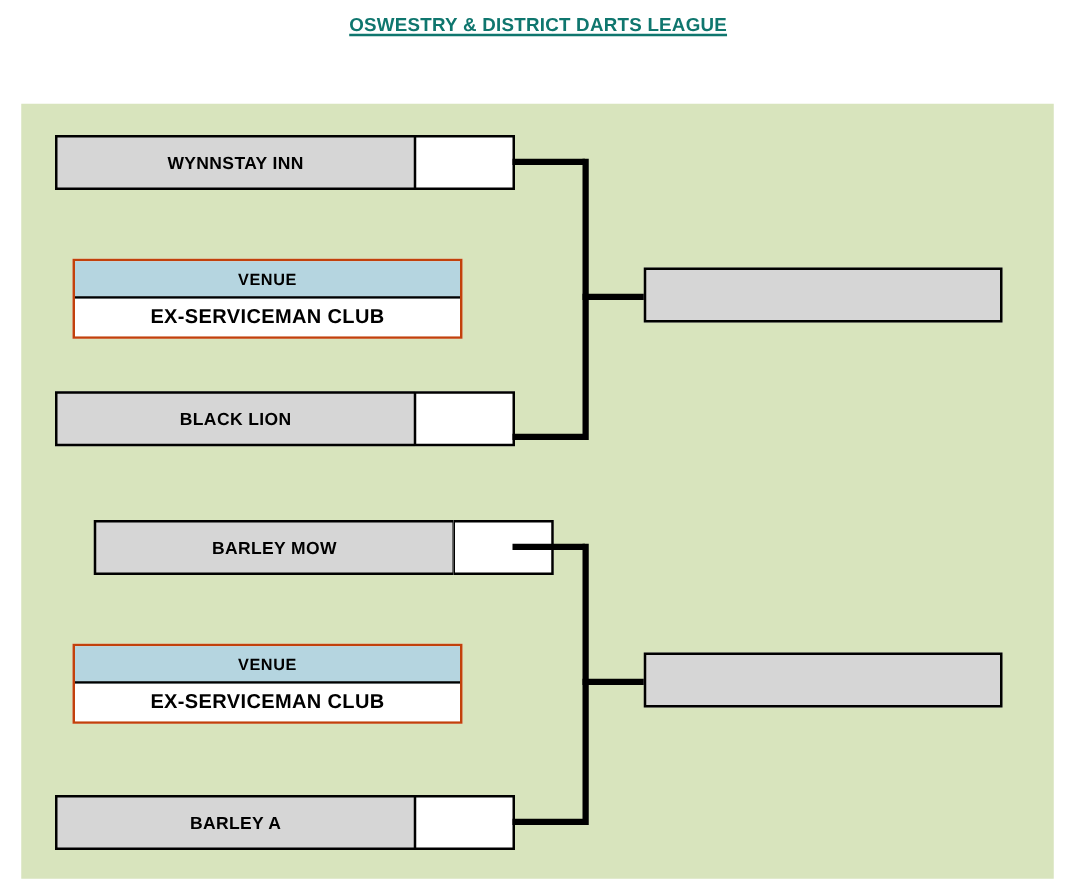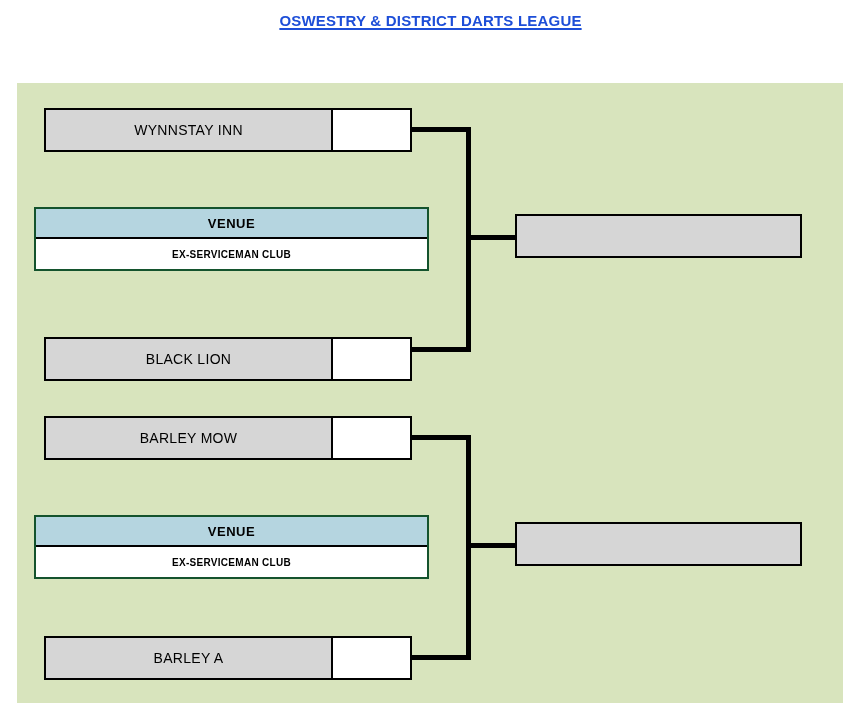--- a/index.html
+++ b/index.html
@@ -19,21 +19,21 @@
   #title-block {
     position: absolute;
     left: 0;
     top: 10px;
     width: 861px;
     text-align: center;
   }
   .title-line {
     font-size: 15px;
     font-weight: bold;
-    color: #1d4ed8;
+    color: #0f766e;
     letter-spacing: 0.2px;
     line-height: 21px;
     display: block;
   }
   .title-line span {
     text-decoration: underline;
     text-underline-offset: 2px;
     text-decoration-thickness: 2px;
   }
 
@@ -59,38 +59,38 @@
   .team-name {
     flex: 0 0 288px;
     background: #d6d6d6;
     border: 2px solid #000000;
     border-right: 1px solid #000000;
     box-sizing: border-box;
     display: flex;
     align-items: center;
     justify-content: center;
     font-size: 14px;
-    font-weight: normal;
+    font-weight: bold;
     color: #000000;
     letter-spacing: 0.3px;
   }
   .score-box {
     flex: 1 1 auto;
     background: #ffffff;
     border: 2px solid #000000;
     border-left: 1px solid #000000;
     box-sizing: border-box;
   }
 
   .venue {
     position: absolute;
-    left: 17px;
-    width: 395px;
+    left: 41px;
+    width: 312px;
     height: 64px;
-    border: 2px solid #14532d;
+    border: 2px solid #c2410c;
     box-sizing: border-box;
     background: #ffffff;
   }
   .venue-header {
     height: 30px;
     background: #b5d5e0;
     border-bottom: 2px solid #000000;
     box-sizing: border-box;
     display: flex;
     align-items: center;
@@ -99,21 +99,21 @@
     font-weight: bold;
     color: #000000;
     letter-spacing: 0.5px;
   }
   .venue-value {
     height: 30px;
     background: #ffffff;
     display: flex;
     align-items: center;
     justify-content: center;
-    font-size: 10px;
+    font-size: 16px;
     font-weight: bold;
     color: #000000;
     letter-spacing: 0.3px;
   }
 
   .winner-box {
     position: absolute;
     left: 498px;
     width: 287px;
     height: 44px;
@@ -146,33 +146,33 @@
   <div class="match" style="top:25px;">
     <div class="team-name">WYNNSTAY INN</div>
     <div class="score-box"></div>
   </div>
 
   <div class="venue" style="top:124px;">
     <div class="venue-header">VENUE</div>
     <div class="venue-value">EX-SERVICEMAN CLUB</div>
   </div>
 
-  <div class="match" style="top:254px;">
+  <div class="match" style="top:230px;">
     <div class="team-name">BLACK LION</div>
     <div class="score-box"></div>
   </div>
 
   <div class="conn-h" style="left:393px; top:44px;  width:58px;"></div>
   <div class="conn-h" style="left:393px; top:264px; width:58px;"></div>
   <div class="conn-v" style="left:449px; top:44px;  height:225px;"></div>
   <div class="conn-h" style="left:449px; top:152px; width:52px;"></div>
 
   <div class="winner-box" style="top:131px;"></div>
 
-  <div class="match" style="top:333px;">
+  <div class="match" style="top:333px;margin-left:31px;">
     <div class="team-name">BARLEY MOW</div>
     <div class="score-box"></div>
   </div>
 
   <div class="venue" style="top:432px;">
     <div class="venue-header">VENUE</div>
     <div class="venue-value">EX-SERVICEMAN CLUB</div>
   </div>
 
   <div class="match" style="top:553px;">

